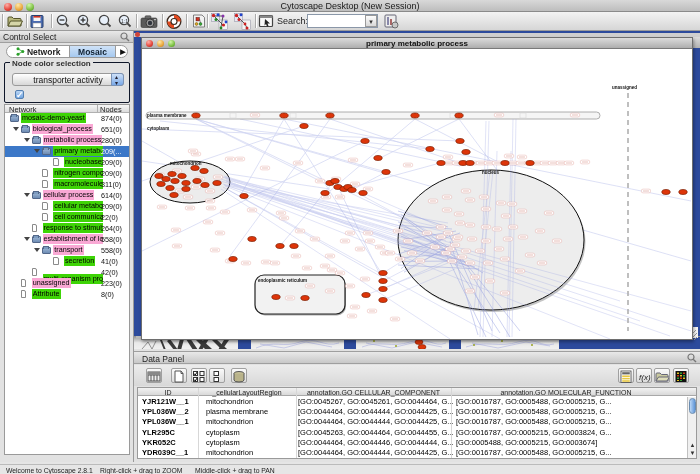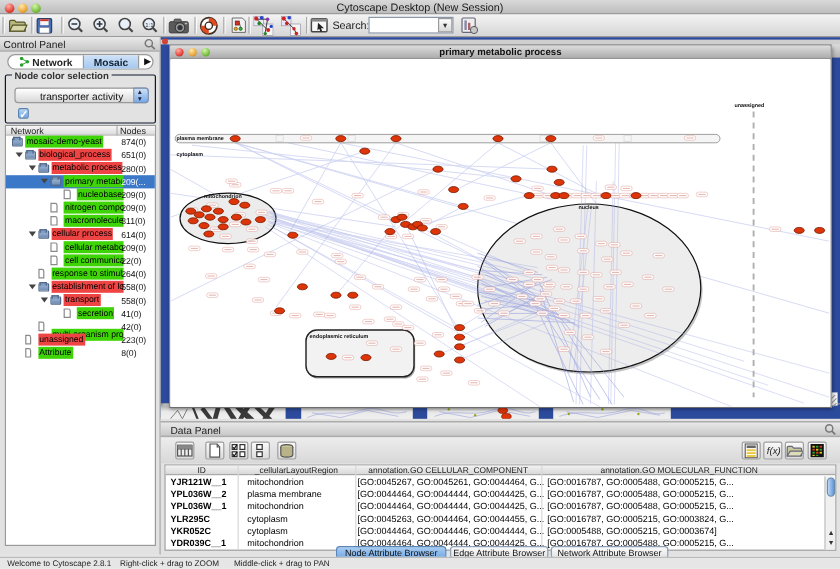--- a/index.html
+++ b/index.html
@@ -37,21 +37,21 @@
 #combo .cap:after { content:"\25BE"; position:absolute; left:3px; top:3px; font-size:6px; color:#223; }
 #chk { position:absolute; left:10px; top:27px; width:9px; height:9px; background:linear-gradient(#bcd7f5,#6fa3e0); border:1px solid #5580b0; border-radius:2px; color:#fff; font-size:9px; line-height:9px; font-weight:bold; text-align:center; }
 #chklbl { position:absolute; left:8px; top:27px; font-size:8.5px; color:#111;margin-top:21px; }
 
 #tree { position:absolute; left:4px; top:73px; width:126px; height:351px; background:#fff; border:1px solid #9a9a9a; }
 #treehead { position:absolute; left:0; top:0; width:124px; height:8px; background:linear-gradient(#f7f7f7,#dcdcdc); border-bottom:1px solid #b0b0b0; font-size:7.5px; color:#222; }
 .trow { position:absolute; left:0; width:124px; height:11px; font-size:7.2px; white-space:nowrap; }
 .trow .hl { display:inline-block; padding:0 1px; line-height:10px; }
 .trow .cnt { position:absolute; left:96px; top:0; line-height:11px; color:#111; }
 .g { background:#3ed406; color:#000; }
-.r { background:#ef4444; color:#000; }
+.r { background:#f9a8d4; color:#000; }
 .sel { background:#3c78c8; }
 .sel .cnt { color:#fff; }
 .arrow { position:absolute; top:3px; width:0; height:0; border-left:3px solid transparent; border-right:3px solid transparent; border-top:4px solid #444; }
 .fold { position:absolute; top:2px; width:9px; height:7px; background:linear-gradient(#9db6d4,#6d8cb4); border:1px solid #53688a; border-radius:1px; }
 .fold:before { content:""; position:absolute; left:0; top:-2px; width:4px; height:2px; background:#7d9cc0; border:1px solid #53688a; border-bottom:none; }
 .page { position:absolute; top:1.5px; width:5.5px; height:7.5px; background:#fff; border:1px solid #8a8a8a; border-radius:0 2px 0 0; }
 
 #status { left:0; top:464px; width:700px; height:10px; background:#e6e6e6; border-top:1px solid #bbb; font-size:6.8px; color:#222; }
 
 #rightarea { left:134px; top:31px; width:566px; height:431px; background:#d8d8d8; }
@@ -190,21 +190,21 @@
       <div class="tsep" style="left: 51px;"></div>
       <div class="tsep" style="left: 136px;"></div>
       <div class="tsep" style="left: 162px;"></div>
       <div class="tsep" style="left: 186px;"></div>
       <div class="tsep" style="left: 207px;"></div>
       <div class="tsep" style="left: 255px;"></div>
     </div>
 
   <div id="cpanel" class="abs">
     <div id="cphead">
-        <div class="t">Control Panel</div>
+        <div class="t">Control Select</div>
       <svg style="position:absolute;right:3px;top:1px" width="10" height="10" viewBox="0 0 10 10">
           <circle cx="4" cy="4" r="3" fill="none" stroke="#777" stroke-width="1.2"></circle>
           <line x1="6.2" y1="6.2" x2="9" y2="9" stroke="#777" stroke-width="1.4"></line>
         </svg>
     </div>
     <div id="seg">
       <div class="s1"><svg width="9" height="9" viewBox="0 0 9 9" style="vertical-align:-1px">
             <circle cx="2" cy="1.8" r="1.5" fill="#2aa02a"></circle>
             <circle cx="2" cy="7.2" r="1.5" fill="#2aa02a"></circle>
             <circle cx="6.8" cy="4.5" r="1.5" fill="#2aa02a"></circle>
@@ -963,25 +963,20 @@
         <div style="position:absolute;right:0;top:9px;width:9px;height:61px;background:#f0f0f0;border-left:1px solid #c0c0c0">
           <div style="position:absolute;left:1px;top:1px;width:7px;height:16px;border-radius:4px;background:linear-gradient(90deg,#bcd7f5,#5e95d8);border:1px solid #6a8cb0"></div>
           <div style="position:absolute;left:0px;bottom:8px;width:9px;height:8px;font-size:6px;text-align:center;color:#333">▲</div>
           <div style="position:absolute;left:0px;bottom:0px;width:9px;height:8px;font-size:6px;text-align:center;color:#333">▼</div>
         </div>
       <div class="cline" style="left: 60px; top: 0px;"></div>
           <div class="cline" style="left: 158px; top: 0px;"></div>
           <div class="cline" style="left: 313px; top: 0px;"></div>
         </div>
 
-      <div class="abs" style="left:0;top:106px;width:566px;height:12px;">
-        <div class="btab on" style="left:146px;width:92px">Node Attribute Browser</div>
-        <div class="btab" style="left:241px;width:82px">Edge Attribute Browser</div>
-        <div class="btab" style="left:325px;width:98px">Network Attribute Browser</div>
-      </div>
     </div>
   </div>
 
   <div id="status" class="abs">
     <span style="position:absolute;left:6px;top:2px">Welcome to Cytoscape 2.8.1</span>
     <span style="position:absolute;left:100px;top:2px">Right-click + drag to ZOOM</span>
     <span style="position:absolute;left:195px;top:2px">Middle-click + drag to PAN</span>
   </div>
 </div>
 

